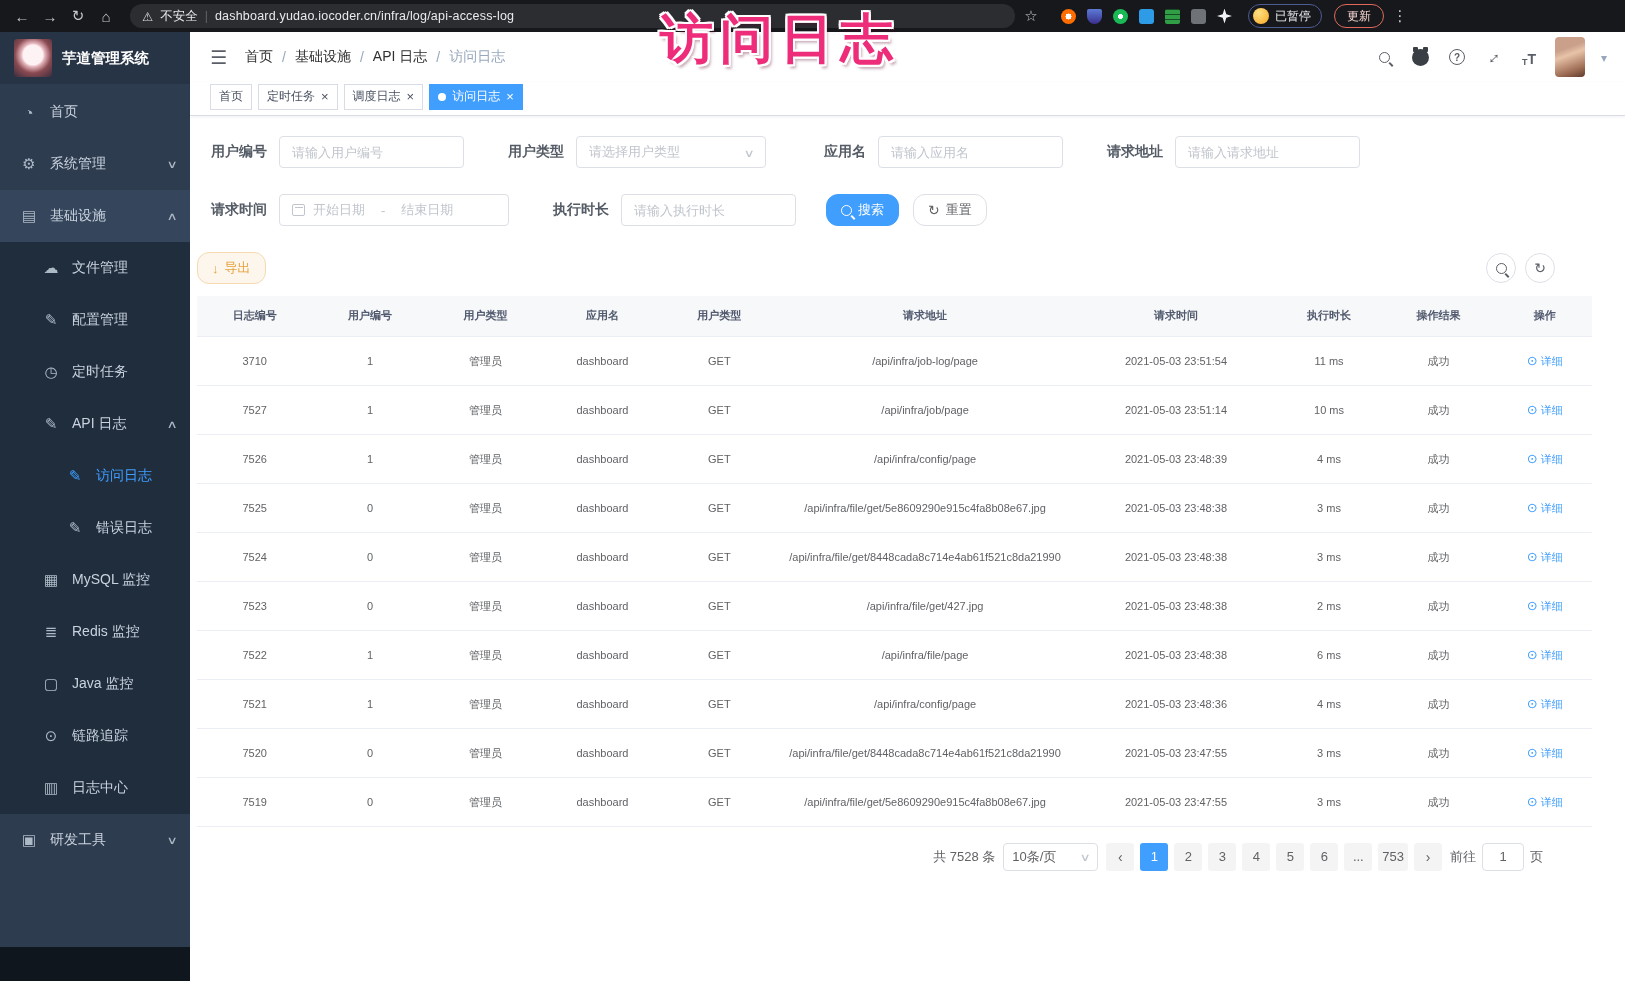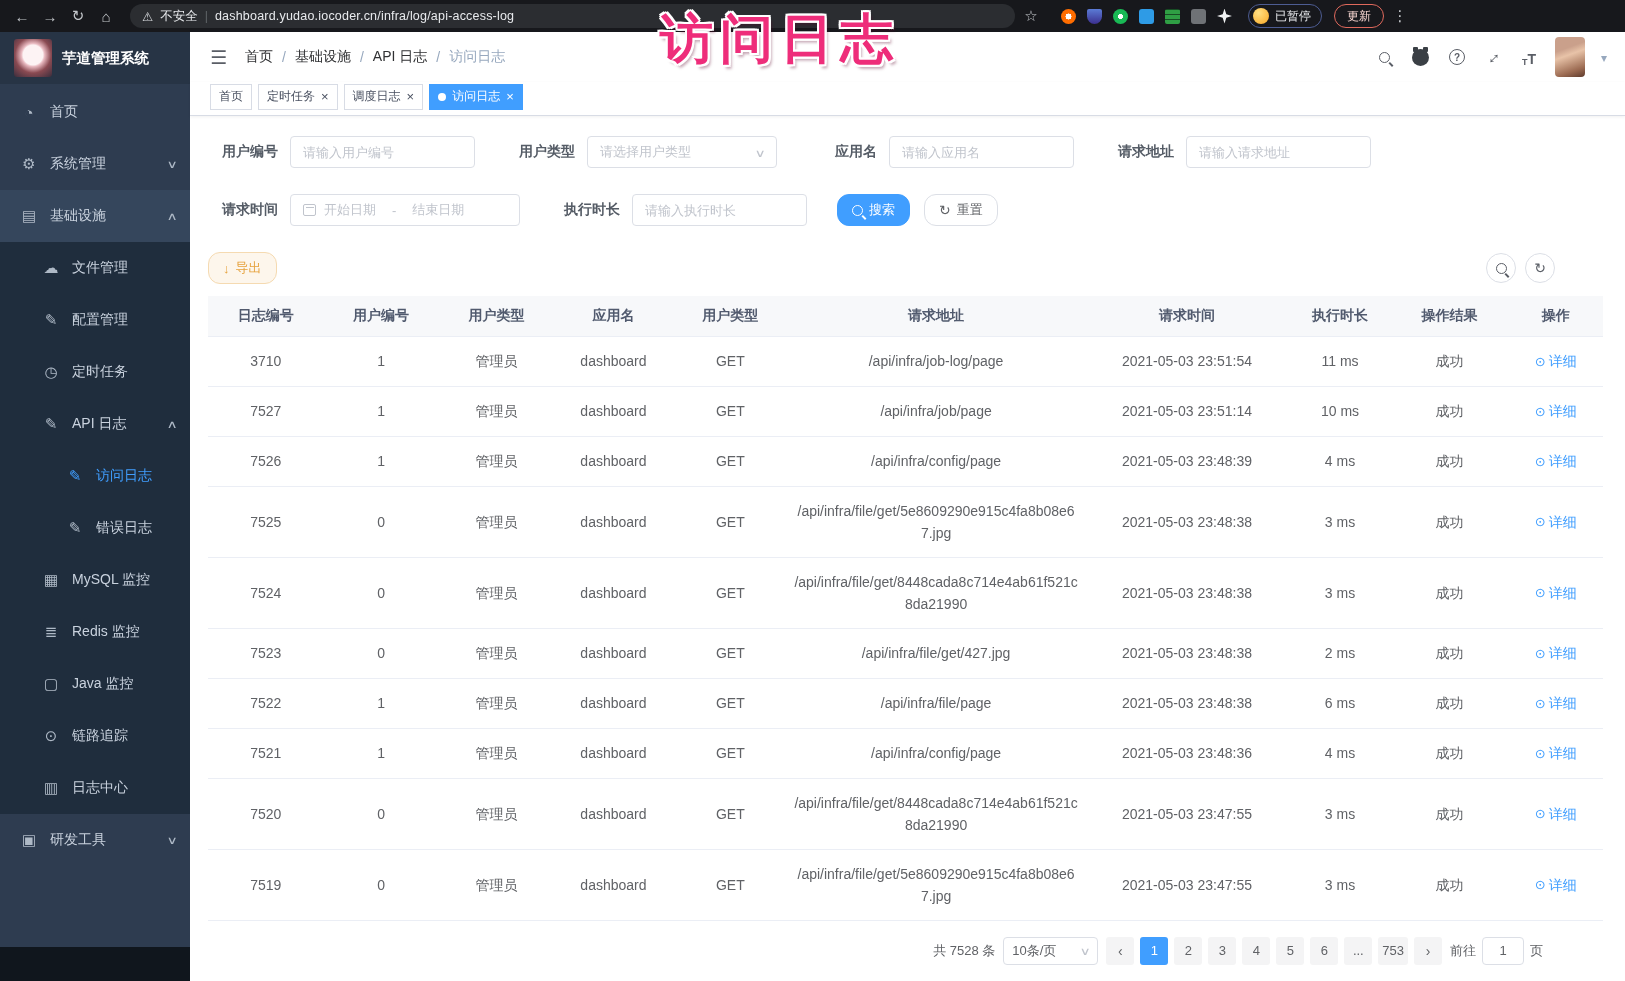--- a/index.html
+++ b/index.html
@@ -79,21 +79,21 @@
 
   
   .tabsbar { height:34px; border-bottom:1px solid #d8dce5; display:flex; align-items:center; gap:6px; padding:0 0 4px 20px; background:#fff; box-shadow:0 1px 3px rgba(0,0,0,.06); }
   .tab { height:26px; display:flex; align-items:center; gap:6px; border:1px solid #d8dce5; background:#fff; color:#495060; padding:0 8px; font-size:12px; cursor:pointer; }
   .tab .dot { width:8px; height:8px; border-radius:50%; background:#fff; display:none; }
   .tab.active { background:#409eff; border-color:#409eff; color:#fff; }
   .tab.active .dot { display:inline-block; }
   .tab-x::before { content:"×"; font-size:13px; }
 
   
-  .content { flex:1; padding:20px 10px 0 18px; overflow:hidden; position:relative; }
+  .content { flex:1; padding:20px 10px 0 7px; overflow:hidden; position:relative; }
   .filter-row { display:flex; align-items:center; margin-bottom:26px; }
   .field { display:flex; align-items:center; margin-right:30px; }
   .field label { width:70px; text-align:right; margin-right:12px; color:#555c66; font-weight:bold; font-size:14px; white-space:nowrap; }
   .el-input { height:32px; border:1px solid #dcdfe6; border-radius:4px; padding:0 12px; font-size:13px; color:#606266; background:#fff; display:flex; align-items:center; gap:8px; }
   input.el-input { display:inline-block; }
   .el-input::placeholder { color:#c0c4cc; }
   .w185 { width:185px; } .w190 { width:190px; } .w220 { width:230px; } .w175 { width:175px; } .w155 { width:160px; }
   .ph { color:#c0c4cc; }
   .select { justify-content:space-between; cursor:pointer; }
   .sel-caret::before { content:"∨"; color:#c0c4cc; font-size:11px; transform:scaleX(1.4); display:inline-block; }
@@ -104,21 +104,21 @@
   .btn.primary { background:#409eff; border-color:#409eff; color:#fff; }
   .btn.warn-plain { background:#fdf6ec; border-color:#f5dab1; color:#e6a23c; }
   .g-refresh::before{ content:"↻"; font-size:14px; }
   .g-down::before{ content:"↓"; font-size:13px; font-weight:bold; }
   .btn-gap { margin-right:14px; }
   .toolbar { display:flex; align-items:center; margin-bottom:12px; }
   .toolbar-right { margin-left:auto; display:flex; gap:9px; padding-right:60px; }
   .circle-btn { width:30px; height:30px; border-radius:50%; border:1px solid #dcdfe6; background:#fff; display:flex; align-items:center; justify-content:center; cursor:pointer; color:#5a5e66; }
 
   
-  table { border-collapse:collapse; table-layout:fixed; width:1395px; font-size:14px; }
+  table { border-collapse:collapse; table-layout:fixed; width:1395px; font-size:11px; }
   thead th { background:#f7f8fa; color:#515a6e; font-weight:bold; height:40px; text-align:center; padding:0 6px; border-bottom:1px solid #ebeef5; white-space:nowrap; }
   tbody td { text-align:center; padding:13px 6px; border-bottom:1px solid #ebeef5; color:#606266; line-height:22px; }
   td.url { word-break:break-all; }
   .detail-link { color:#409eff; cursor:pointer; display:inline-flex; align-items:center; gap:3px; }
   .g-eye::before { content:"⊙"; font-size:13px; }
 
   
   .pagination { display:flex; align-items:center; justify-content:flex-end; gap:8px; padding:16px 72px 0 0; font-size:13px; color:#606266; }
   .page-size { width:95px; height:28px; border:1px solid #dcdfe6; border-radius:4px; display:flex; align-items:center; justify-content:space-between; padding:0 8px; cursor:pointer; color:#606266; }
   .pager { display:flex; align-items:center; gap:6px; }

